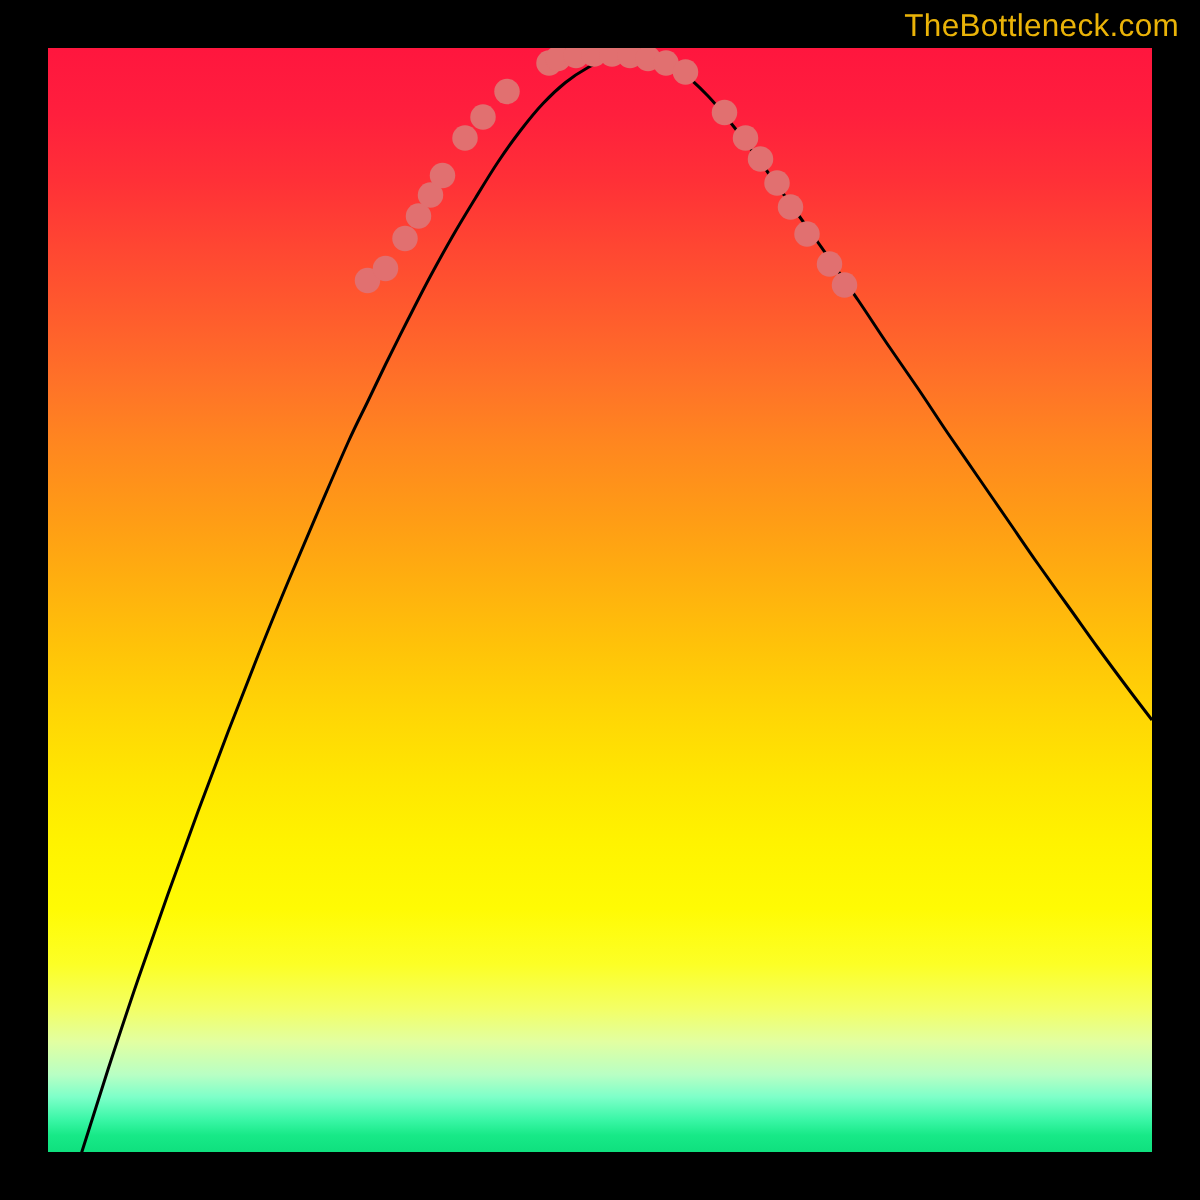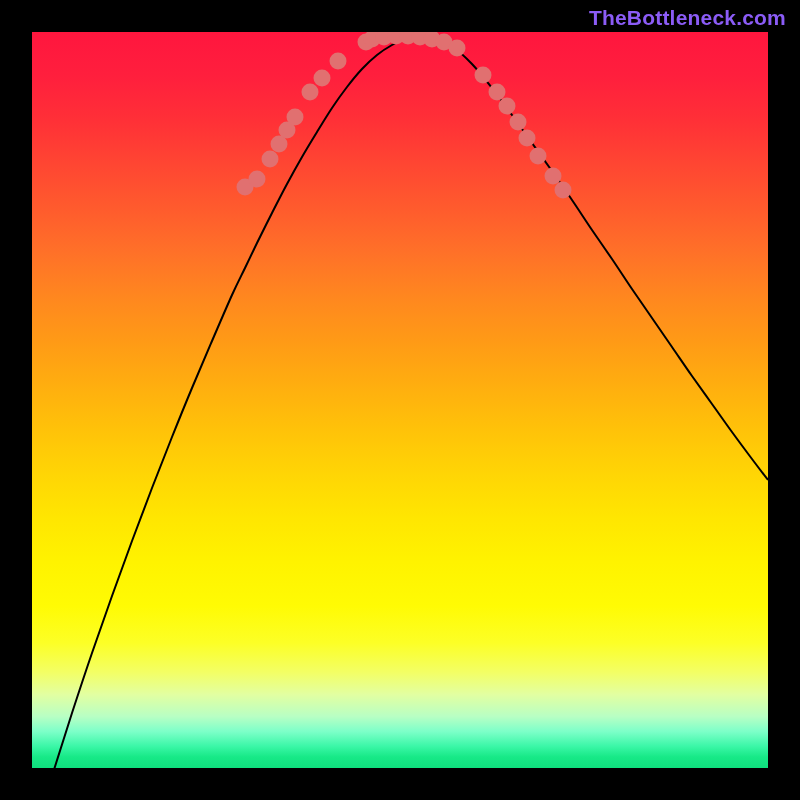--- a/index.html
+++ b/index.html
@@ -53,23 +53,23 @@
     position: absolute;
     left: 0;
     top: 0;
     width: 736px;
     height: 736px;
   }
   .watermark {
     position: absolute;
     top: 6px;
     right: 14px;
-    color: #8b5cf6;
+    color: #eab308;
     font-size: 21px;
-    font-weight: 700;
+    font-weight: 400;
     letter-spacing: 0.2px;
   }
 </style>
 </head>
 <body>
 
 <div class="frame">
   <div class="plot-area">
     <svg class="curve-svg" viewBox="0 0 736 736" preserveAspectRatio="none">
       <g>

